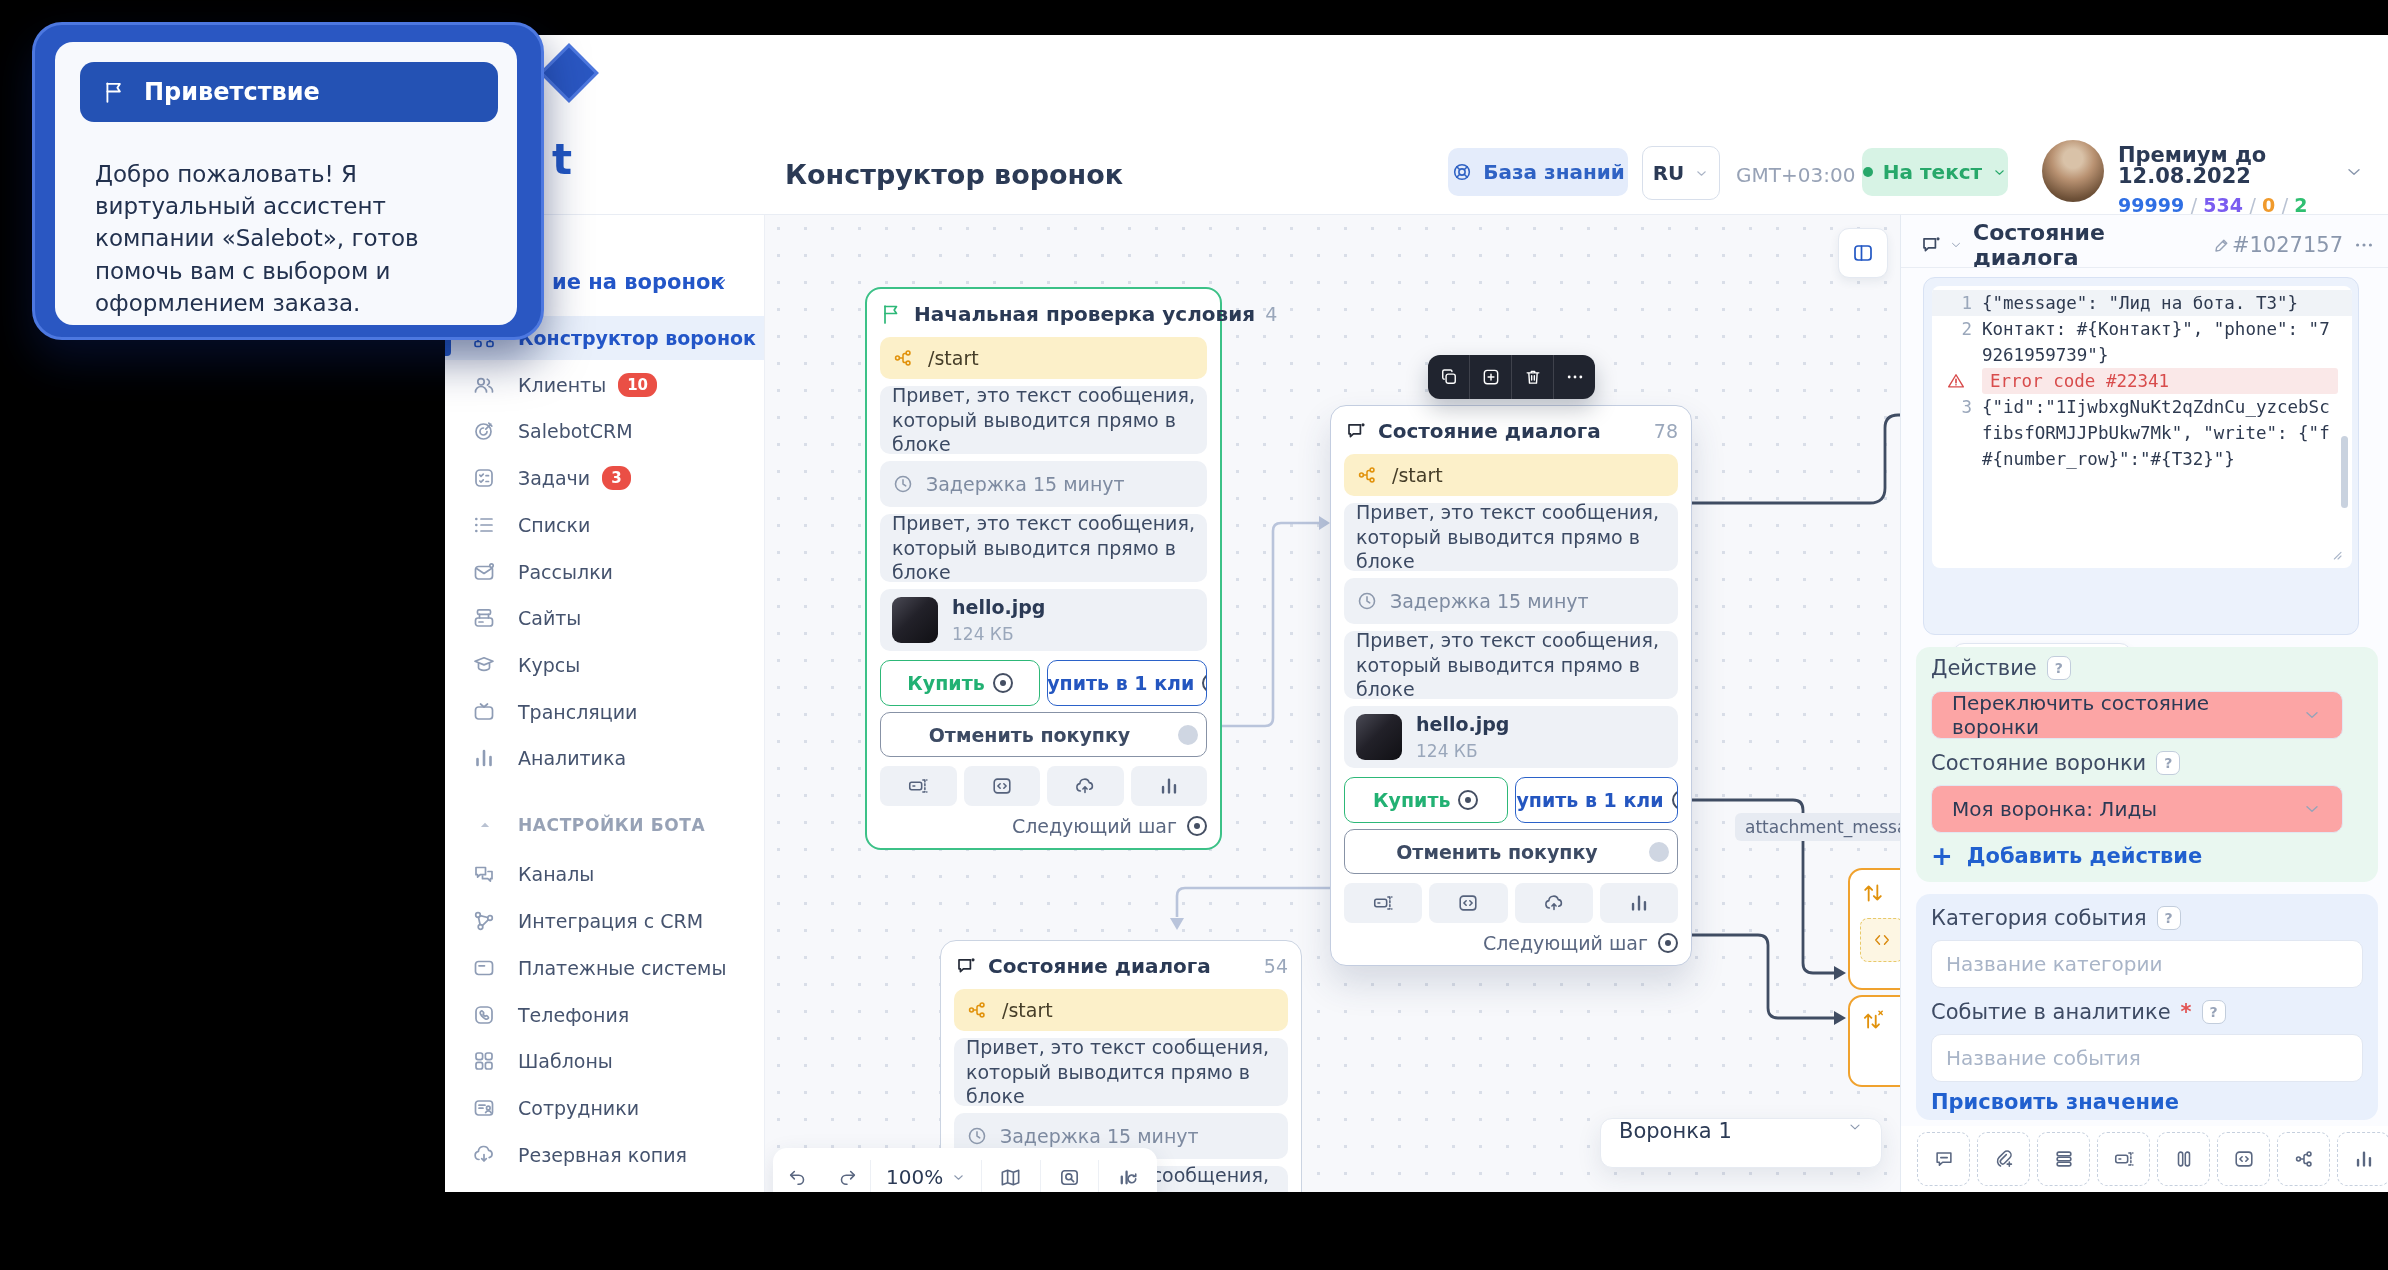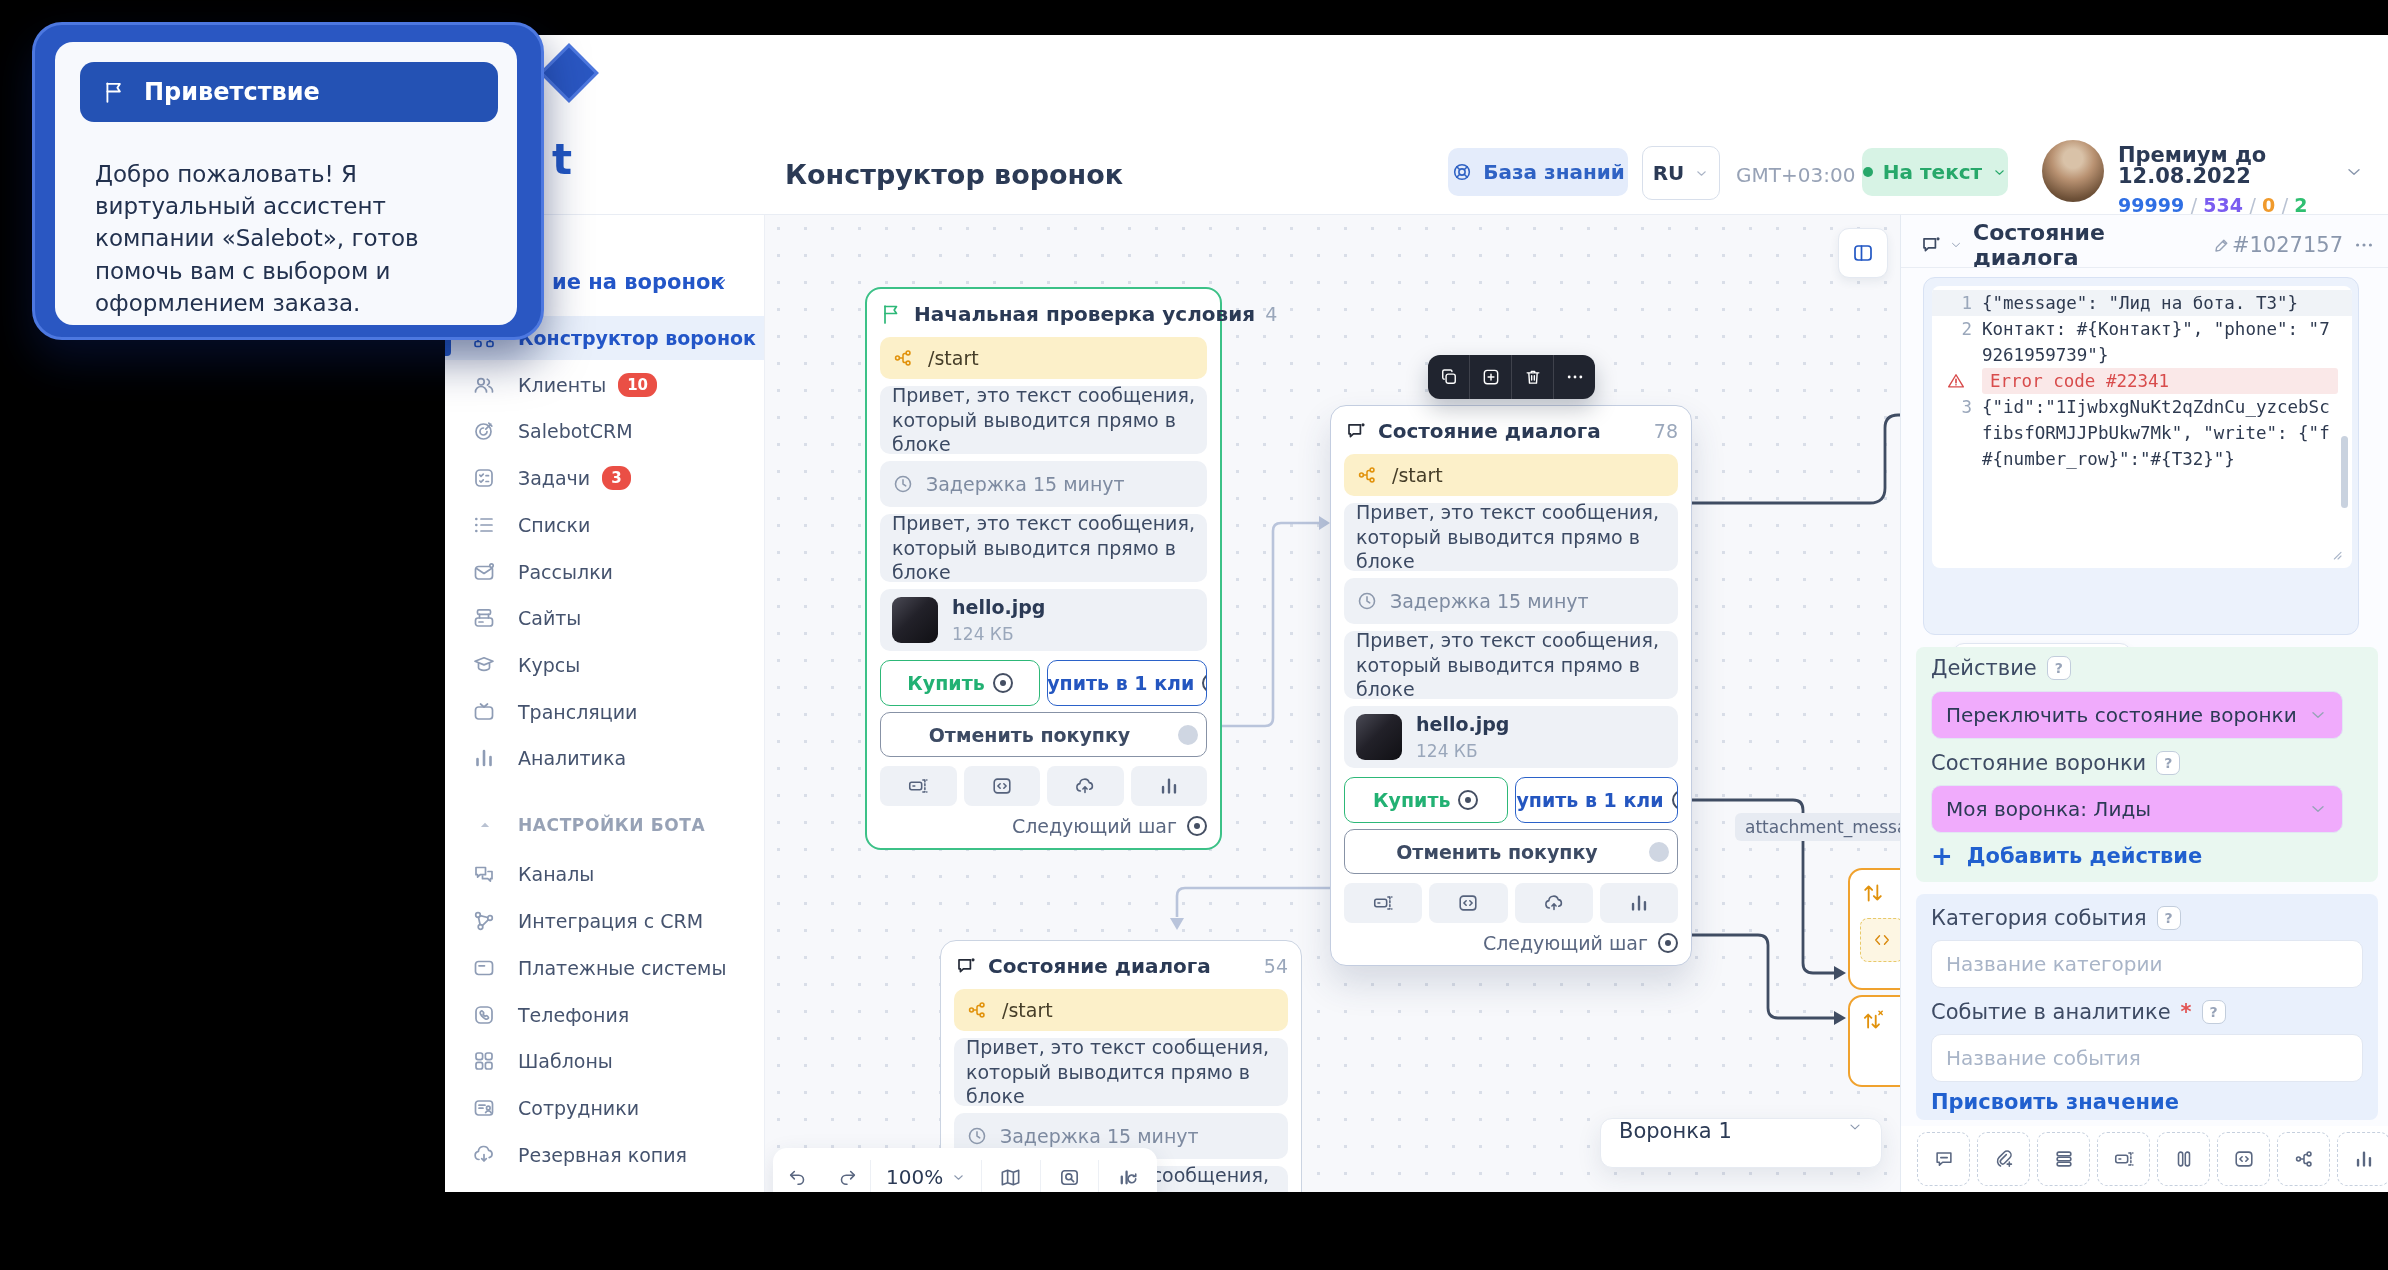--- a/index.html
+++ b/index.html
@@ -120,28 +120,28 @@
   .ctxt{flex:1;white-space:pre-wrap;word-break:break-all;color:#2e3a50;padding-right:14px;}
   .crow.hl{background:#f0f3f7;}
   .crow.err .ctxt{background:#fae8e8;color:#d84c4c;border-radius:3px;padding-left:8px;margin-right:14px;}
   .crow.err .cnum{color:#d84c4c;display:flex;justify-content:flex-end;align-items:center;}
   .sb-thumb{position:absolute;right:4px;top:150px;width:7px;height:72px;border-radius:4px;background:#c9d2df;}
   .resize{position:absolute;right:5px;bottom:3px;color:#aab6c9;width:16px;height:16px;}
   .expand-btn{position:absolute;left:28px;top:365px;width:178px;height:44px;background:#fff;border:1px solid #e0e6f1;
               border-radius:12px;display:flex;align-items:center;justify-content:center;gap:12px;
               font-size:20px;color:#49566f;box-shadow:0 3px 8px rgba(40,60,90,.06);}
   .expand-btn .ic{width:20px;height:20px;color:#5a6781;}
-  .sec-card{position:absolute;left:15px;width:462px;border-radius:8px;box-sizing:border-box;}
+  .sec-card{position:absolute;left:15px;width:462px;border-radius:14px;box-sizing:border-box;}
   .sec-green{top:432px;height:235px;background:#e9f7f0;}
   .sec-blue{top:679px;height:226px;background:#e9f0fc;}
   .flabel{position:absolute;left:15px;display:flex;align-items:center;gap:10px;font-size:21px;color:#3e4b64;}
   .qm{width:22px;height:22px;border:1.6px solid #c2cddc;border-radius:7px;color:#97a3b8;font-size:14px;
       font-weight:700;display:inline-flex;align-items:center;justify-content:center;background:#fff;}
-  .fsel{position:absolute;left:15px;width:412px;height:48px;background:#f0abfc;border:1px solid #e1e7f2;border-radius:10px;
-        display:flex;align-items:center;justify-content:space-between;padding:0 14px;font-size:20px;color:#2b3a55;box-sizing:border-box;}
+  .fsel{position:absolute;left:15px;width:412px;height:48px;background:#fca5a5;border:1px solid #e1e7f2;border-radius:10px;
+        display:flex;align-items:center;justify-content:space-between;padding:0 20px;font-size:20px;color:#2b3a55;box-sizing:border-box;}
   .fsel .ic{color:#97a3b8;width:20px;height:20px;}
   .finput{position:absolute;left:15px;width:432px;height:48px;background:#fff;border:1px solid #e1e7f2;border-radius:10px;
           font-size:20px;color:#2b3a55;padding:0 14px;box-sizing:border-box;font-family:inherit;outline:none;}
   .finput::placeholder{color:#a9b5c8;}
   .blue-link{color:#2160cf;font-size:21px;font-weight:600;}
   .req{color:#e25555;font-weight:700;}
   .insp-iconrow{position:absolute;left:0;top:911px;width:488px;height:66px;background:#fff;display:flex;
                 align-items:center;padding:0 16px;gap:7px;box-sizing:border-box;}
   .dbtn{width:51px;height:52px;border:1.6px dashed #c6d0de;border-radius:10px;display:flex;align-items:center;
         justify-content:center;color:#5a6781;flex:none;}

